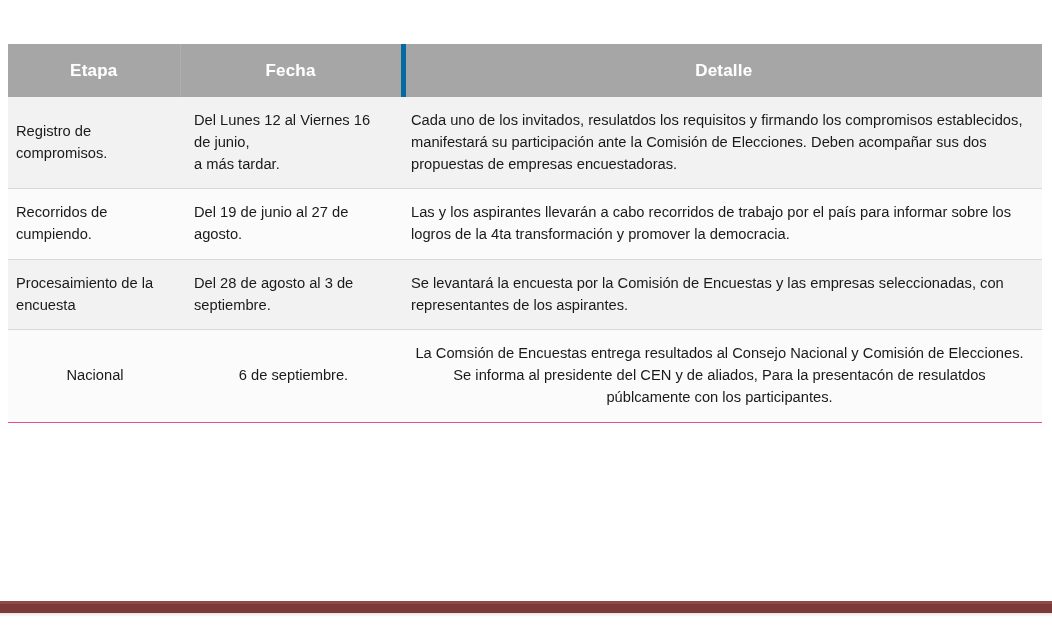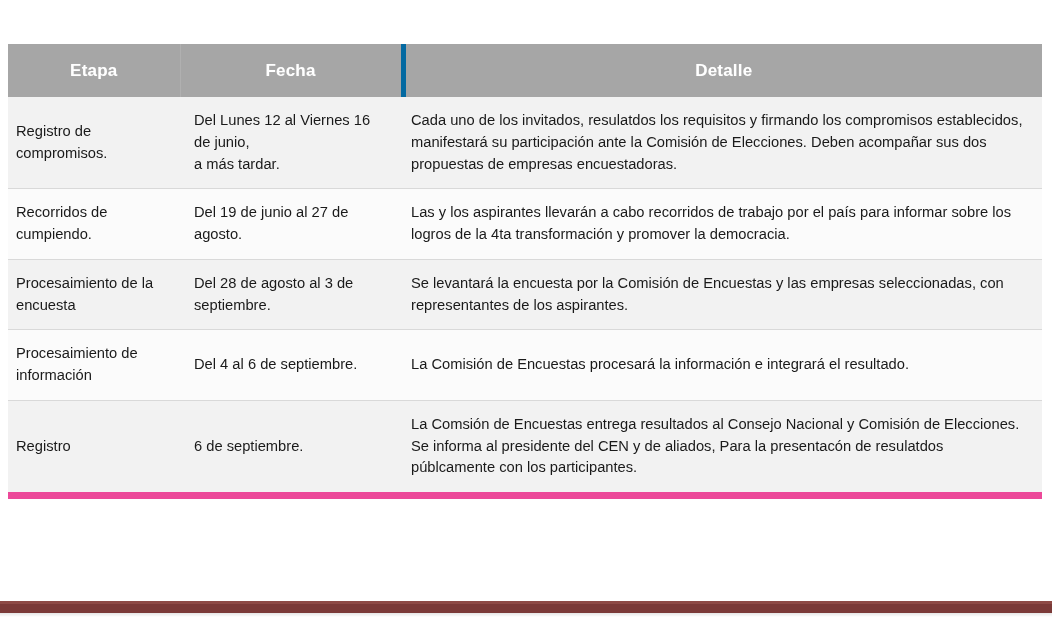--- a/index.html
+++ b/index.html
@@ -59,21 +59,22 @@
     color: #1a1a1a;
     vertical-align: middle;
     padding: 13px 10px 13px 8px;
     border-bottom: 1px solid #d9d9d9;
     background: #f2f2f2;
   }
   #schedule-table tbody tr:nth-child(even) td {
     background: #fbfbfb;
   }
   #schedule-table tbody tr:last-child td {
-    border-bottom: 7px solid #ec4899;
+    border-bottom: 1px solid #ec4899;
+    text-align: center;
   }
 
   #schedule-table tbody td.cell-etapa {
     padding-left: 8px;
     padding-right: 6px;
   }
   #schedule-table tbody td.cell-fecha {
     padding-left: 14px;
     padding-right: 10px;
   }
@@ -164,33 +165,21 @@
         <td class="cell-fecha">
             <span class="cell-text">Del 28 de agosto al 3 de
 septiembre.</span>
           </td>
         <td class="cell-detalle">
             <span class="cell-text">Se levantará la encuesta por la Comisión de Encuestas y las empresas seleccionadas, con representantes de los aspirantes.</span>
           </td>
       </tr>
       <tr>
         <td class="cell-etapa">
-            <span class="cell-text">Procesaimiento de
-información</span>
-          </td>
-        <td class="cell-fecha">
-            <span class="cell-text">Del 4 al 6 de septiembre.</span>
-          </td>
-        <td class="cell-detalle">
-            <span class="cell-text">La Comisión de Encuestas procesará la información e integrará el resultado.</span>
-          </td>
-      </tr>
-      <tr>
-        <td class="cell-etapa">
-            <span class="cell-text">Registro</span>
+            <span class="cell-text">Nacional</span>
           </td>
         <td class="cell-fecha">
             <span class="cell-text">6 de septiembre.</span>
           </td>
         <td class="cell-detalle">
             <span class="cell-text">La Comsión de Encuestas entrega resultados al Consejo Nacional y Comisión de Elecciones. Se informa al presidente del CEN y de aliados, Para la presentacón de resulatdos públcamente con los participantes.</span>
           </td>
       </tr>
     </tbody>
   </table>

